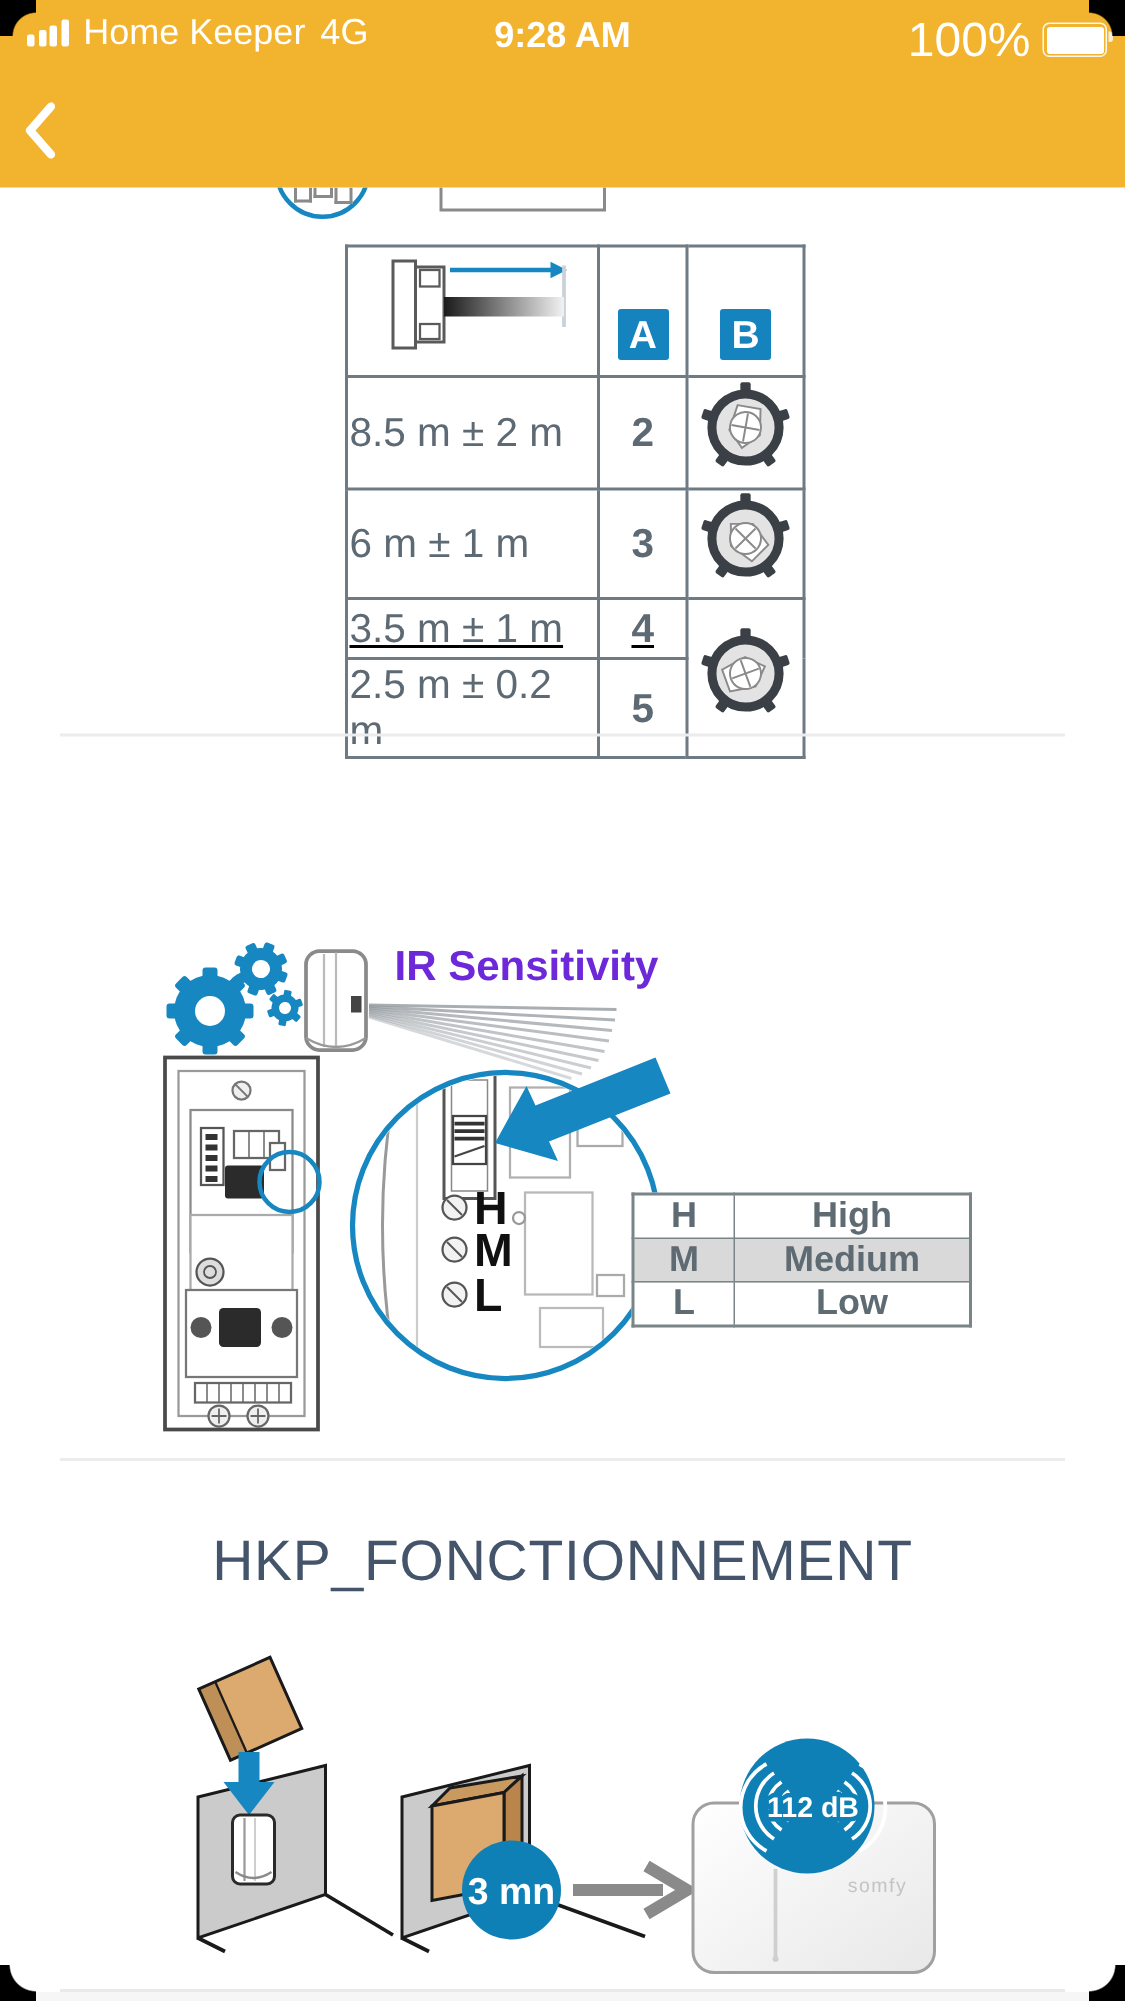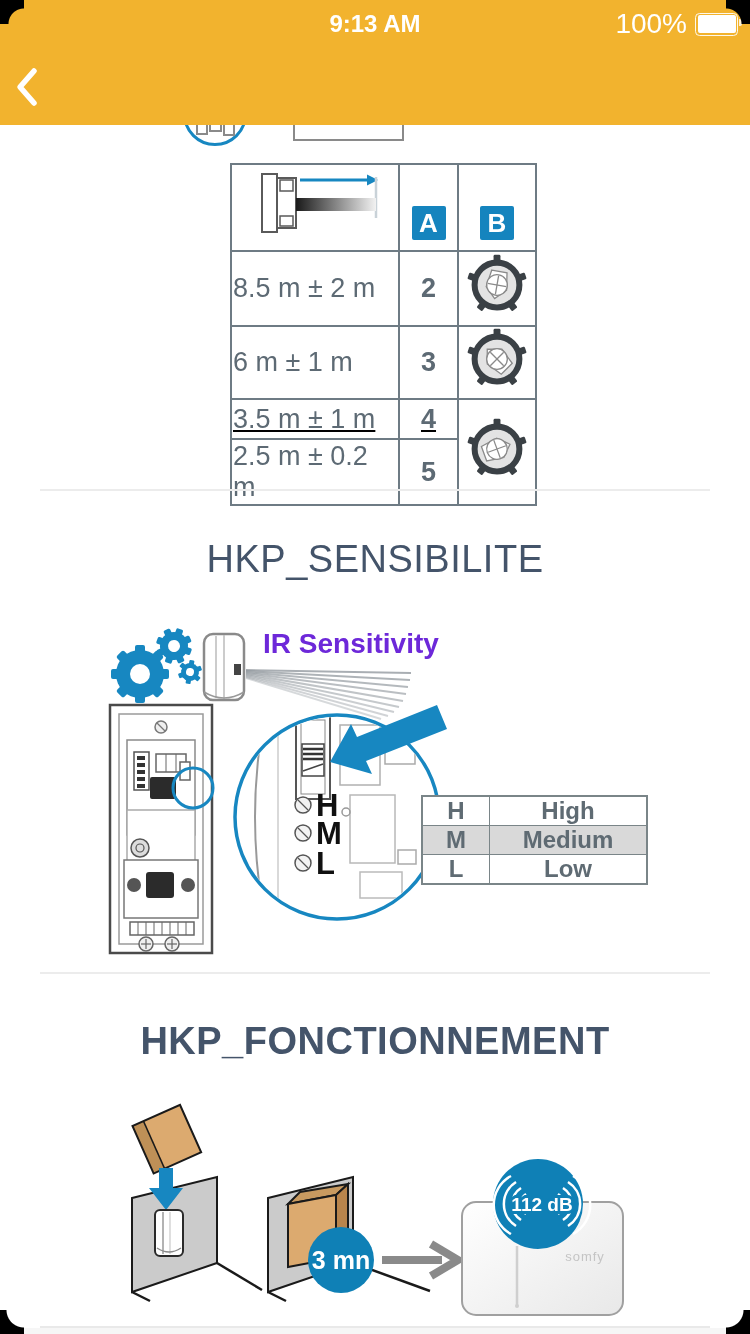--- a/index.html
+++ b/index.html
@@ -8,21 +8,21 @@
   .abs{position:absolute;}
 
   
   .topbar{position:absolute;left:0;top:0;width:750px;height:125px;background:#F2B32E;z-index:5;}
   .statusbar{position:absolute;left:0;top:0;width:750px;height:44px;color:#fff;}
   .sb-left{position:absolute;left:18px;top:8px;display:flex;align-items:center;gap:10px;
            font-size:24px;font-weight:400;}
   .sb-time{position:absolute;left:0;top:10px;width:750px;text-align:center;
            font-size:24px;font-weight:600;}
   .sb-right{position:absolute;right:12px;top:8px;display:flex;align-items:center;gap:8px;
-            font-size:28px;}
+            font-size:32px;}
   .sigbars{display:flex;align-items:flex-end;gap:2.5px;height:18px;}
   .sigbars i{display:block;width:5px;background:#fff;border-radius:1.5px;}
   .batt{position:relative;width:38px;height:18px;border:1.5px solid rgba(255,255,255,.9);
         border-radius:4.5px;padding:1.5px;}
   .batt b{display:block;width:100%;height:100%;background:#fff;border-radius:2px;}
   .batt i{position:absolute;right:-5px;top:5px;width:3px;height:7px;background:rgba(255,255,255,.8);
           border-radius:0 2px 2px 0;}
   .navbar{position:absolute;left:0;top:52px;width:750px;height:70px;display:flex;align-items:center;}
   .backbtn{width:54px;height:56px;display:flex;align-items:center;justify-content:center;flex:0 0 auto;}
   .navtitle{color:#fff;font-size:31px;font-weight:700;white-space:nowrap;overflow:hidden;
@@ -74,21 +74,31 @@
   .c-bl{left:0;bottom:0;background:radial-gradient(circle at 100% 0%, rgba(0,0,0,0) 17px, #000 18px);}
   .c-br{right:0;bottom:0;background:radial-gradient(circle at 0% 0%, rgba(0,0,0,0) 17px, #000 18px);}
 </style>
 </head>
 <body>
 
 <div class="screen">
 
   <div class="topbar">
     <div class="statusbar">
-      <div class="sb-time">9:13 AM</div>
+      <div class="sb-left">
+        <span class="sigbars">
+          <i style="height:8px"></i>
+            <i style="height:11px"></i>
+            <i style="height:14px"></i>
+            <i style="height:18px"></i>
+        </span>
+        <span>Home Keeper</span>
+        <span>4G</span>
+      </div>
+      <div class="sb-time">9:28 AM</div>
       <div class="sb-right">
         <span>100%</span>
         <span class="batt">
             <b></b>
             <i></i>
           </span>
       </div>
     </div>
     <div class="navbar">
       <div class="backbtn">
@@ -206,21 +216,20 @@
     </tr>
     <tr style="height:41px;">
       <td class="rng">2.5 m ± 0.2 m</td>
       <td class="pos">5</td>
     </tr>
   </tbody>
     </table>
 
   <div class="divider" style="top:489px;"></div>
 
-  <div class="h1" style="top:538px;">HKP_SENSIBILITE</div>
 
   <svg class="abs" style="left:100px;top:612px;" width="340" height="108" viewBox="0 0 340 108">
 
     <g fill="#1787C1">
       <g transform="translate(40,62)">
         <g>
           <rect x="-5" y="-29" width="10" height="11" rx="2"></rect>
           <rect x="-5" y="-29" width="10" height="11" rx="2" transform="rotate(45)"></rect>
           <rect x="-5" y="-29" width="10" height="11" rx="2" transform="rotate(90)"></rect>
           <rect x="-5" y="-29" width="10" height="11" rx="2" transform="rotate(135)"></rect>
@@ -374,21 +383,21 @@
     </tr>
     <tr>
       <td class="k">L</td>
       <td class="v">Low</td>
     </tr>
   </tbody>
     </table>
 
   <div class="divider" style="top:972px;"></div>
 
-  <div class="h1" style="top:1020px;font-weight:bold;">HKP_FONCTIONNEMENT</div>
+  <div class="h1" style="top:1020px;">HKP_FONCTIONNEMENT</div>
 
   <svg class="abs" style="left:0;top:1100px;" width="750" height="234" viewBox="0 0 750 234">
     <defs>
       <linearGradient id="sirG" x1="0" y1="0" x2="1" y2="1">
         <stop offset="0" stop-color="#ffffff"></stop>
           <stop offset="1" stop-color="#E8E8E8"></stop>
       </linearGradient>
     </defs>
 
     <g>

